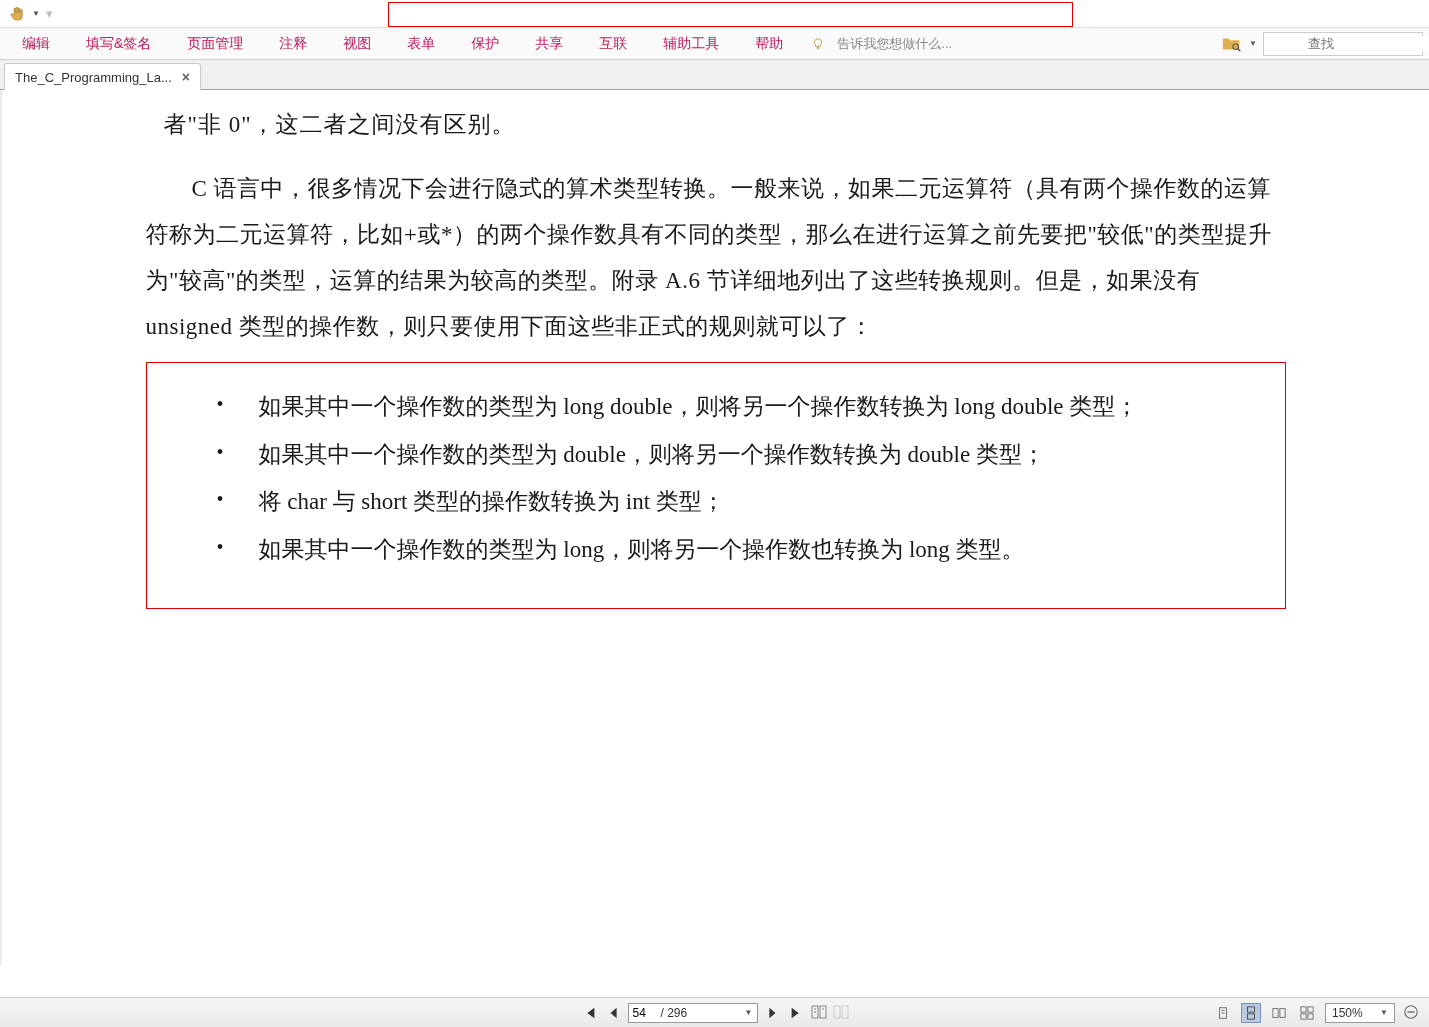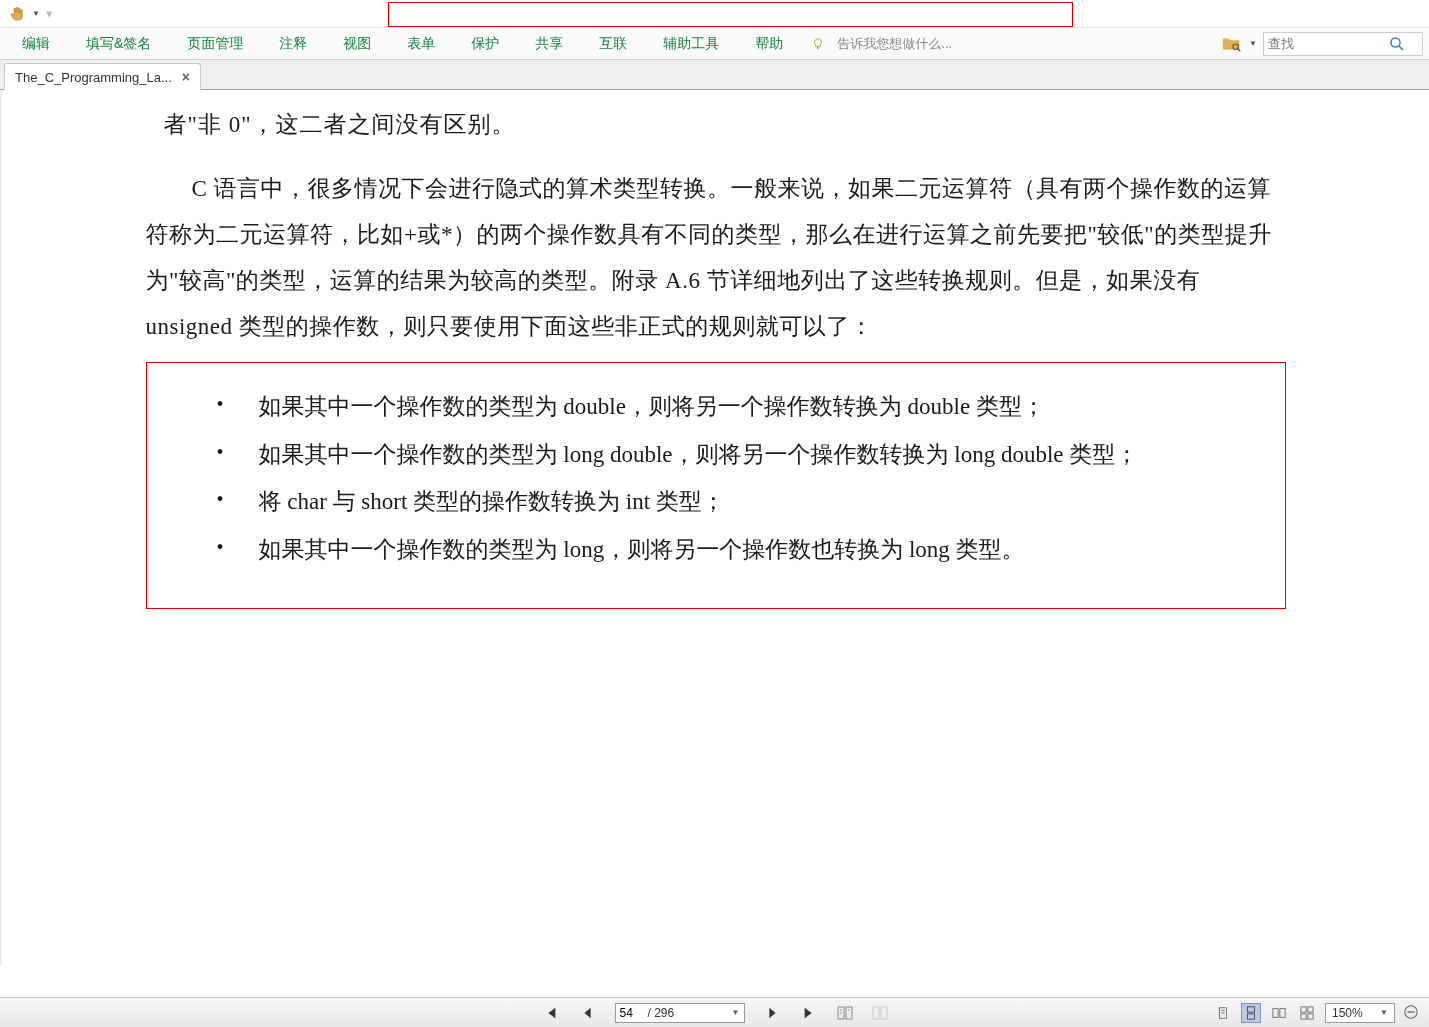--- a/index.html
+++ b/index.html
@@ -61,21 +61,21 @@
   display: flex;
   align-items: center;
   border-bottom: 1px solid #d0d0d0;
   padding-left: 4px;
   gap: 0;
   background: #fafafa;
 }
 .menu-item {
   padding: 6px 18px;
   font-size: 14px;
-  color: #15803d;
+  color: #be185d;
   cursor: pointer;
 }
 .tell-me {
   display: flex;
   align-items: center;
   gap: 12px;
   padding: 4px 10px;
   color: #888;
   font-size: 13px;
   justify-content: center;
@@ -103,20 +103,21 @@
   align-items: center;
   padding: 0 4px;
   width: 160px;
 }
 .search-input-wrap input {
   border: none;
   outline: none;
   font-size: 13px;
   color: #888;
   width: 120px;
+  margin-left: 40px;
 }
 .mag-icon {
   width: 18px;
   height: 18px;
   color: #3b7bbf;
 }
 
 
 .tab-bar {
   height: 30px;
@@ -212,22 +213,21 @@
   border-top: 1px solid #c8c8c8;
   display: flex;
   align-items: center;
   font-size: 13px;
 }
 .page-nav {
   position: absolute;
   left: 50%;
   transform: translateX(-50%);
   display: flex;
-  align-items: center;
-  gap: 17px;
+  gap: 4px;
 }
 .nav-btn {
   width: 20px;
   height: 20px;
   display: flex;
   align-items: center;
   justify-content: center;
   cursor: pointer;
   color: #333;
 }
@@ -350,22 +350,22 @@
     <span class="tab-close">×</span>
   </div>
 </div>
 
 <div class="doc-view">
   <div class="page">
     <div class="truncated-line">者"非 0"，这二者之间没有区别。</div>
     <p class="para">C 语言中，很多情况下会进行隐式的算术类型转换。一般来说，如果二元运算符（具有两个操作数的运算符称为二元运算符，比如+或*）的两个操作数具有不同的类型，那么在进行运算之前先要把"较低"的类型提升为"较高"的类型，运算的结果为较高的类型。附录 A.6 节详细地列出了这些转换规则。但是，如果没有 unsigned 类型的操作数，则只要使用下面这些非正式的规则就可以了：</p>
     <div class="rule-box">
       <ul>
+        <li>如果其中一个操作数的类型为 long double，则将另一个操作数转换为 long double 类型；</li>
         <li>如果其中一个操作数的类型为 double，则将另一个操作数转换为 double 类型；</li>
-        <li>如果其中一个操作数的类型为 long double，则将另一个操作数转换为 long double 类型；</li>
         <li>将 char 与 short 类型的操作数转换为 int 类型；</li>
         <li>如果其中一个操作数的类型为 long，则将另一个操作数也转换为 long 类型。</li>
       </ul>
     </div>
   </div>
 </div>
 
 <div class="status-bar">
   <div class="page-nav">
     <div class="nav-btn">

